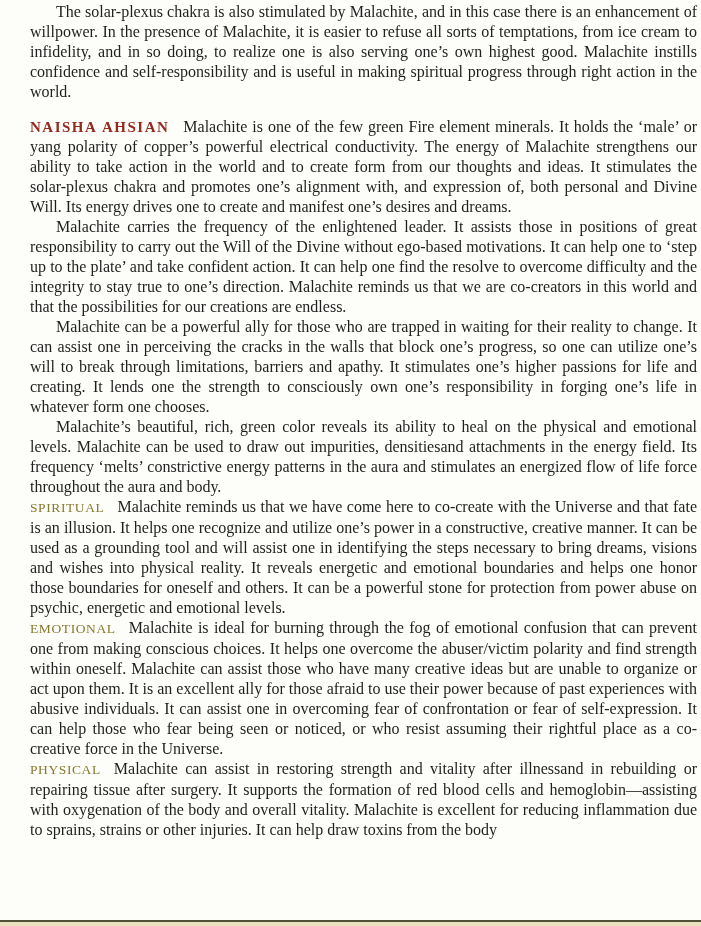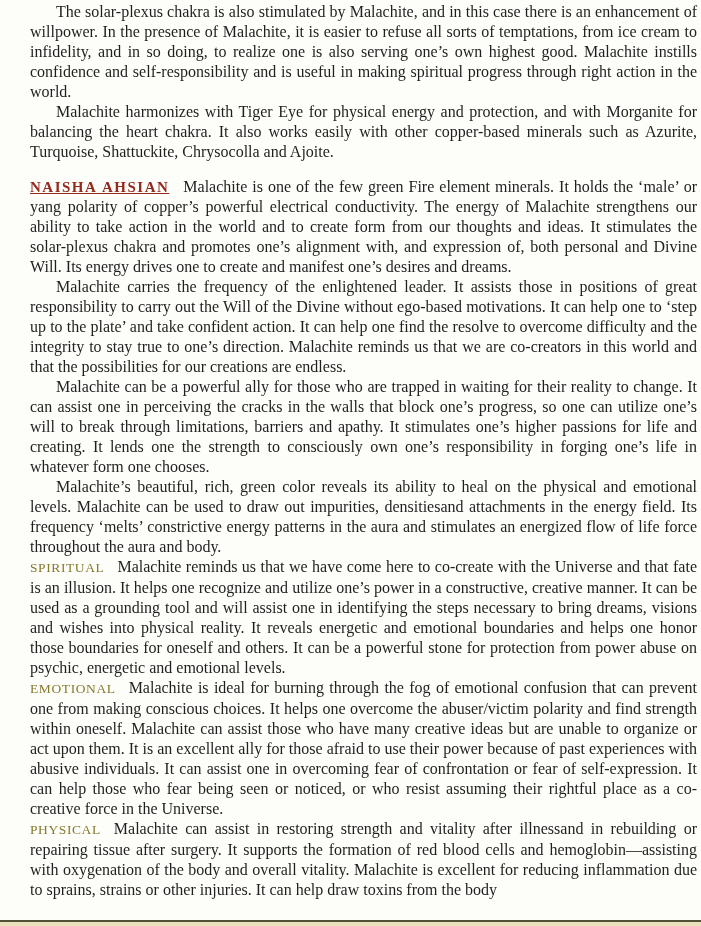--- a/index.html
+++ b/index.html
@@ -26,21 +26,20 @@
   }
   p.indent { text-indent: 26px; }
   p.gap-before { margin-top: 15px; }
   .author-label {
     color: #94291f;
     font-weight: bold;
     font-size: 15px;
     letter-spacing: 1.5px;
     margin-right: 14px;
     white-space: nowrap;
-    text-decoration: underline;
   }
   .section-label {
     color: #867a2e;
     font-weight: normal;
     font-size: 13.5px;
     letter-spacing: 0.6px;
     margin-right: 13px;
     white-space: nowrap;
   }
   .page-edge {
@@ -52,21 +51,20 @@
   }
 </style>
 </head>
 <body>
 
 <div class="page">
   <div class="text-column">
 
     <p class="para indent">The solar-plexus chakra is also stimulated by Malachite, and in this case there is an enhancement of willpower. In the presence of Malachite, it is easier to refuse all sorts of temptations, from ice cream to infidelity, and in so doing, to realize one is also serving one’s own highest good. Malachite instills confidence and self-responsibility and is useful in making spiritual progress through right action in the world.</p>
 
-    <p class="para indent">Malachite harmonizes with Tiger Eye for physical energy and protection, and with Morganite for balancing the heart chakra. It also works easily with other copper-based minerals such as Azurite, Turquoise, Shattuckite, Chrysocolla and Ajoite.</p>
 
     <p class="para gap-before"><span class="author-label">NAISHA AHSIAN</span><span>Malachite is one of the few green Fire element minerals. It holds the ‘male’ or yang polarity of copper’s powerful electrical conductivity. The energy of Malachite strengthens our ability to take action in the world and to create form from our thoughts and ideas. It stimulates the solar-plexus chakra and promotes one’s alignment with, and expression of, both personal and Divine Will. Its energy drives one to create and manifest one’s desires and dreams.</span></p>
 
     <p class="para indent">Malachite carries the frequency of the enlightened leader. It assists those in positions of great responsibility to carry out the Will of the Divine without ego-based motivations. It can help one to ‘step up to the plate’ and take confident action. It can help one find the resolve to overcome difficulty and the integrity to stay true to one’s direction. Malachite reminds us that we are co-creators in this world and that the possibilities for our creations are endless.</p>
 
     <p class="para indent">Malachite can be a powerful ally for those who are trapped in waiting for their reality to change. It can assist one in perceiving the cracks in the walls that block one’s progress, so one can utilize one’s will to break through limitations, barriers and apathy. It stimulates one’s higher passions for life and creating. It lends one the strength to consciously own one’s responsibility in forging one’s life in whatever form one chooses.</p>
 
     <p class="para indent">Malachite’s beautiful, rich, green color reveals its ability to heal on the physical and emotional levels. Malachite can be used to draw out impurities, densitiesand attachments in the energy field. Its frequency ‘melts’ constrictive energy patterns in the aura and stimulates an energized flow of life force throughout the aura and body.</p>
 
     <p class="para"><span class="section-label">SPIRITUAL</span><span>Malachite reminds us that we have come here to co-create with the Universe and that fate is an illusion. It helps one recognize and utilize one’s power in a constructive, creative manner. It can be used as a grounding tool and will assist one in identifying the steps necessary to bring dreams, visions and wishes into physical reality. It reveals energetic and emotional boundaries and helps one honor those boundaries for oneself and others. It can be a powerful stone for protection from power abuse on psychic, energetic and emotional levels.</span></p>

